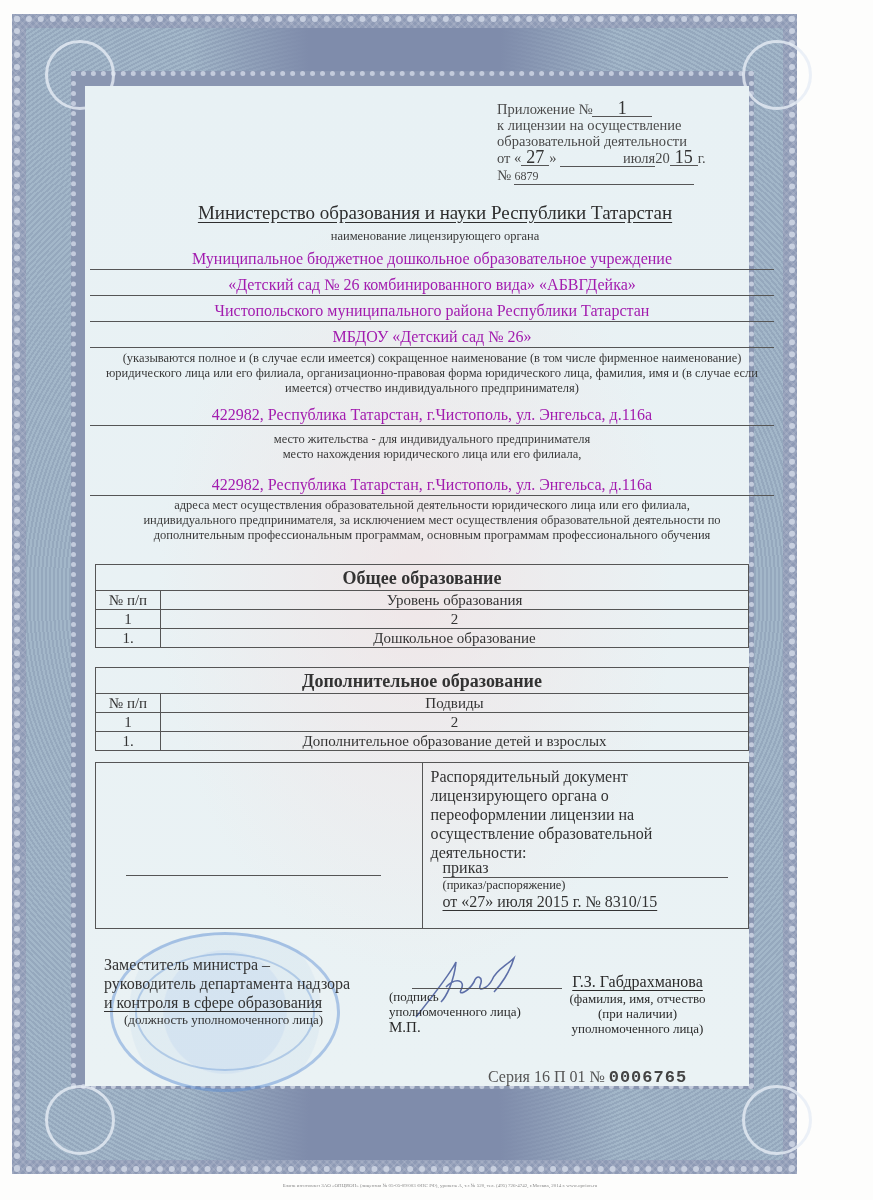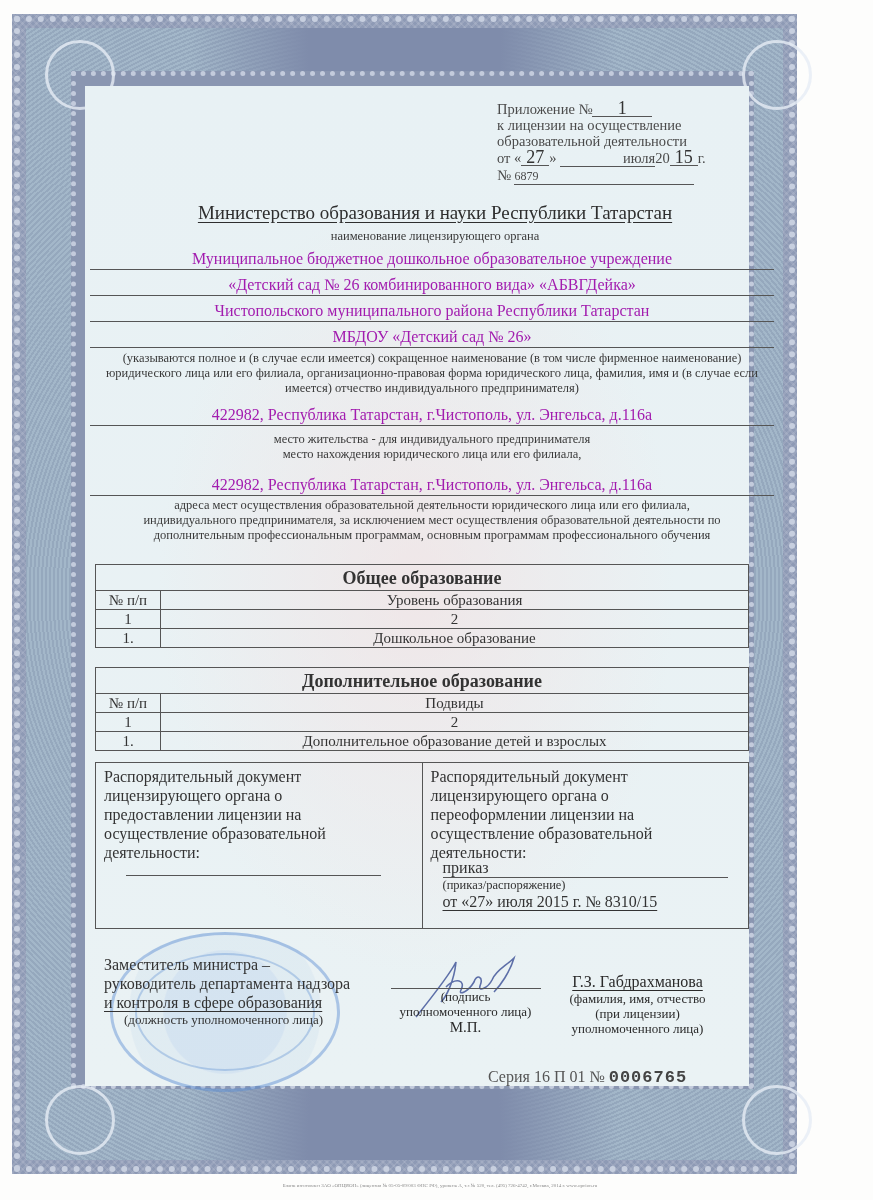--- a/index.html
+++ b/index.html
@@ -91,21 +91,21 @@
     .docs .col + .col { border-left: 1px solid #555; }
     .blank-line { position: absolute; left: 30px; width: 255px; top: 112px; border-bottom: 1px solid #555; }
     .order-box { position: absolute; left: 20px; right: 20px; top: 96px; text-align: left; }
     .order-type { border-bottom: 1px solid #555; font-size: 16px; line-height: 18px; }
     .order-caption { font-size: 12.5px; line-height: 15px; }
     .order-date { font-size: 16px; line-height: 18px; text-decoration: underline; text-underline-offset: 3px; }
 
     .signer { position: absolute; left: 104px; top: 955px; font-size: 16px; line-height: 19px; color: #333; }
     .signer .u { text-decoration: underline; text-underline-offset: 3px; }
     .signer .cap { font-size: 13px; line-height: 15px; padding-left: 20px; }
-    .sig { position: absolute; left: 368px; top: 988px; width: 195px; text-align: center; }
+    .sig { position: absolute; left: 389px; top: 988px; width: 195px; }
     .sig .line { border-top: 1px solid #555; width: 150px; margin: 0 auto; }
     .sig .cap { font-size: 13px; line-height: 15px; }
     .sig .mp { font-size: 15px; line-height: 17px; }
     .signature-mark { position: absolute; left: 396px; top: 952px; width: 140px; height: 70px; }
     .name-block { position: absolute; left: 555px; top: 972px; width: 165px; text-align: center; }
     .name-block .name { font-size: 16px; line-height: 19px; text-decoration: underline; text-underline-offset: 3px; }
     .name-block .cap { font-size: 13px; line-height: 15px; }
     .stamp {
       position: absolute; left: 110px; top: 932px; width: 230px; height: 160px;
       border-radius: 50%; border: 3px solid rgba(90,140,210,0.45);
@@ -204,21 +204,20 @@
   </tr>
   <tr>
     <td class="num">1.</td>
     <td>Дополнительное образование детей и взрослых</td>
   </tr>
 </tbody>
   </table>
 
 <div class="docs">
   <div class="col">
-    <div style="width:250px;">Распорядительный документ лицензирующего органа о предоставлении лицензии на осуществление образовательной деятельности:</div>
     <div class="blank-line"></div>
   </div>
   <div class="col">
     <div style="width:250px;">Распорядительный документ лицензирующего органа о переоформлении лицензии на осуществление образовательной деятельности:</div>
     <div class="order-box">
       <div class="order-type">приказ</div>
       <div class="order-caption">(приказ/распоряжение)</div>
       <div class="order-date">от «27» июля 2015 г.   № 8310/15</div>
     </div>
   </div>
@@ -240,21 +239,21 @@
 <div class="sig">
   <div class="line"></div>
   <div class="cap">(подпись</div>
   <div class="cap">уполномоченного лица)</div>
   <div class="mp">М.П.</div>
 </div>
 
 <div class="name-block">
   <div class="name">Г.З. Габдрахманова</div>
   <div class="cap">(фамилия, имя, отчество</div>
-  <div class="cap">(при лицензии)</div>
+  <div class="cap">(при наличии)</div>
   <div class="cap">уполномоченного лица)</div>
 </div>
 
 <div class="series">
   <span>Серия</span>
   <span>16 П 01</span>
   <span>№</span>
   <span class="num">0006765</span>
 </div>
 

